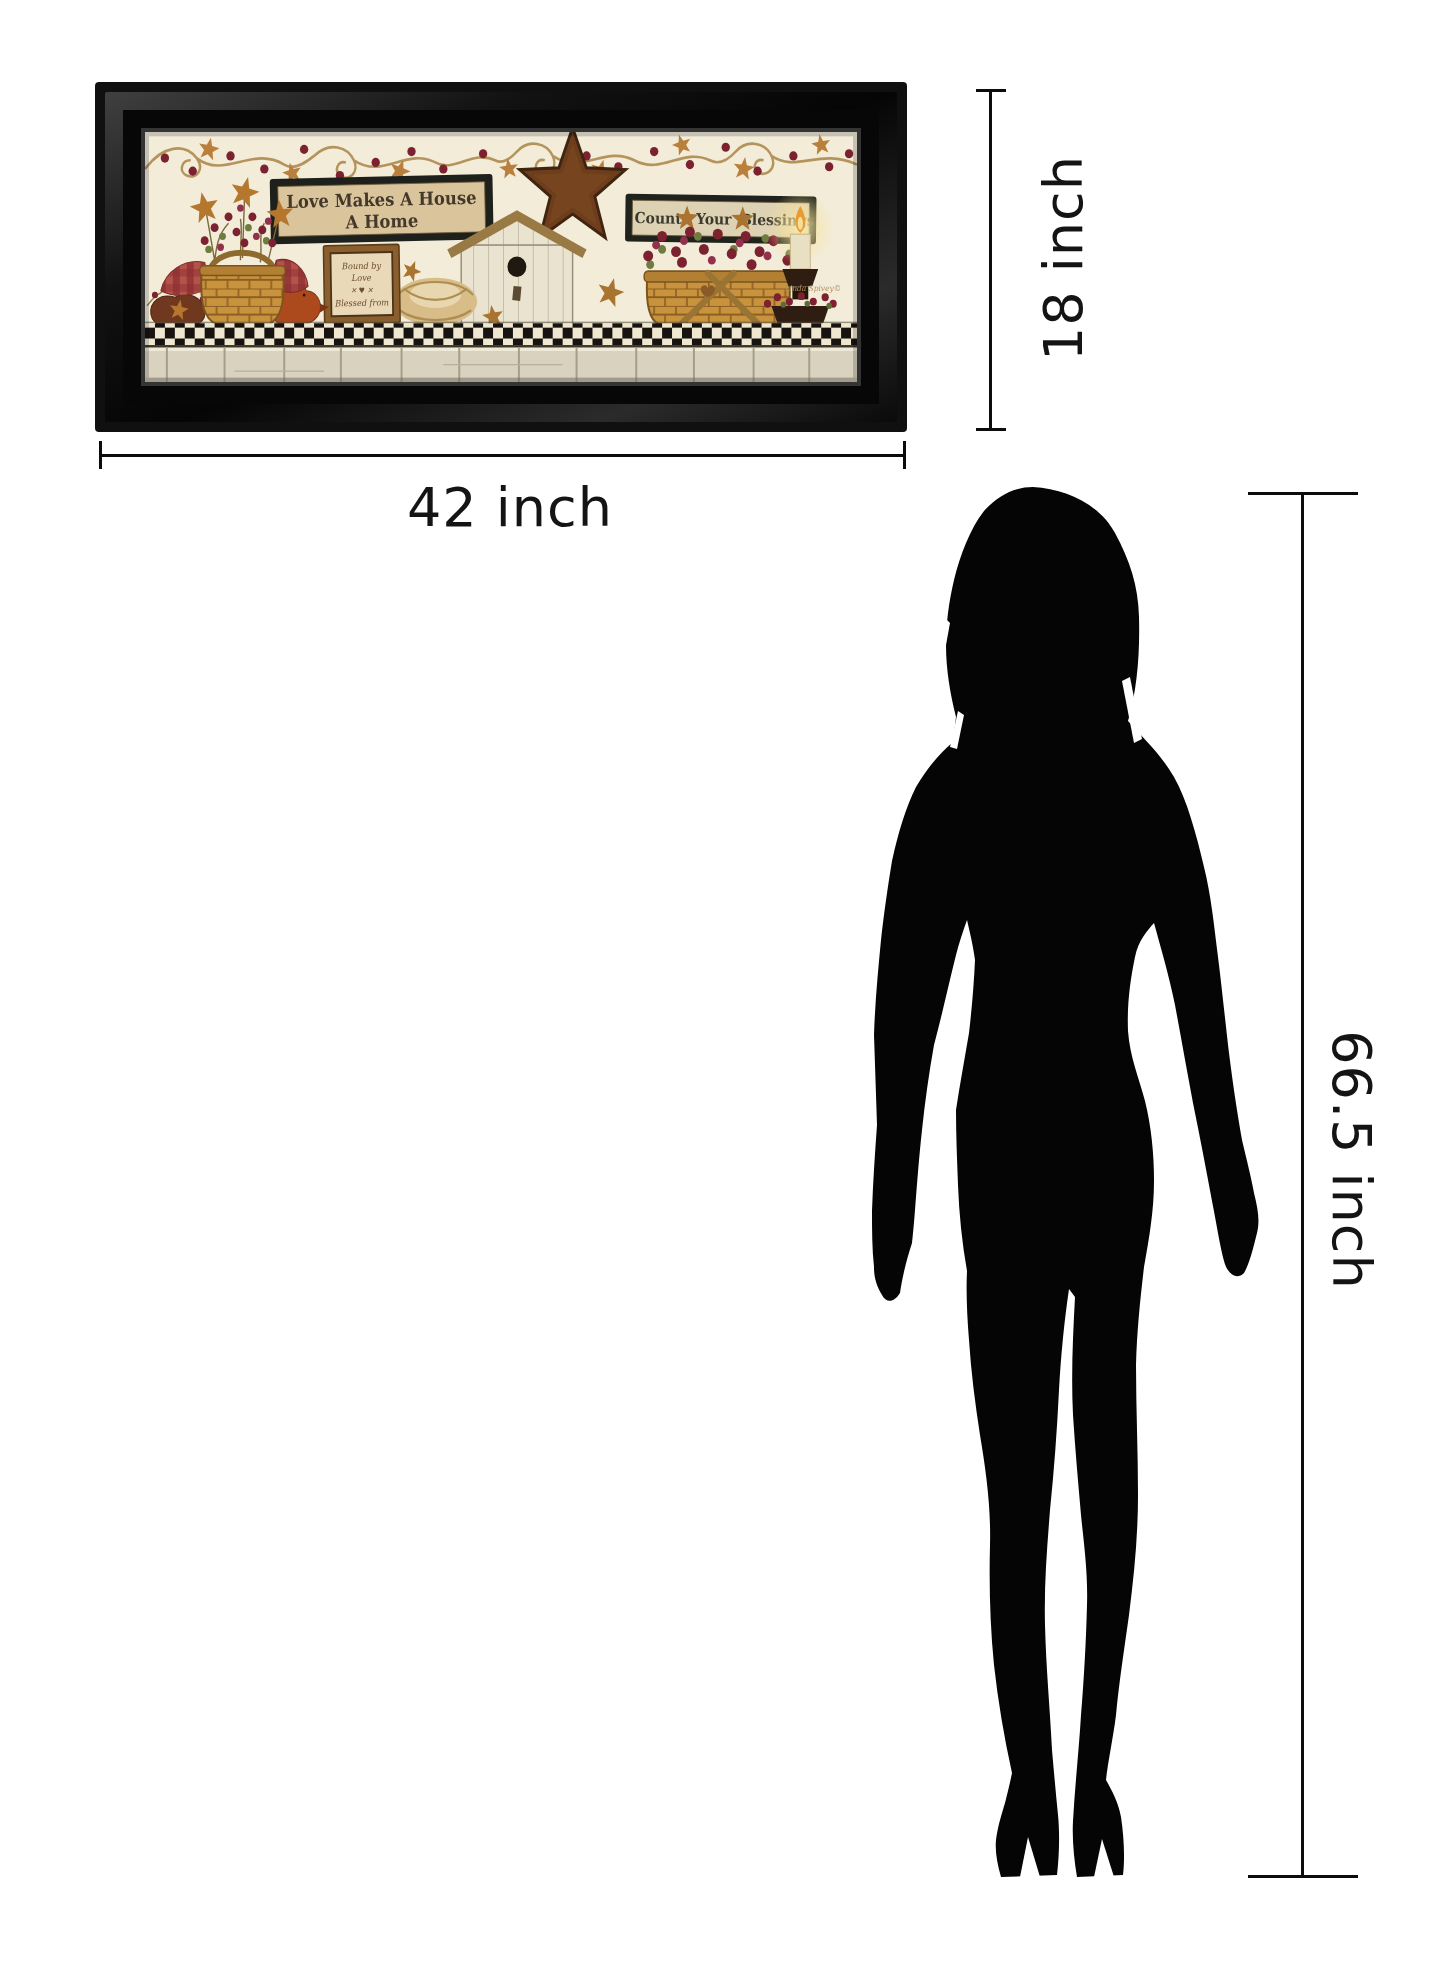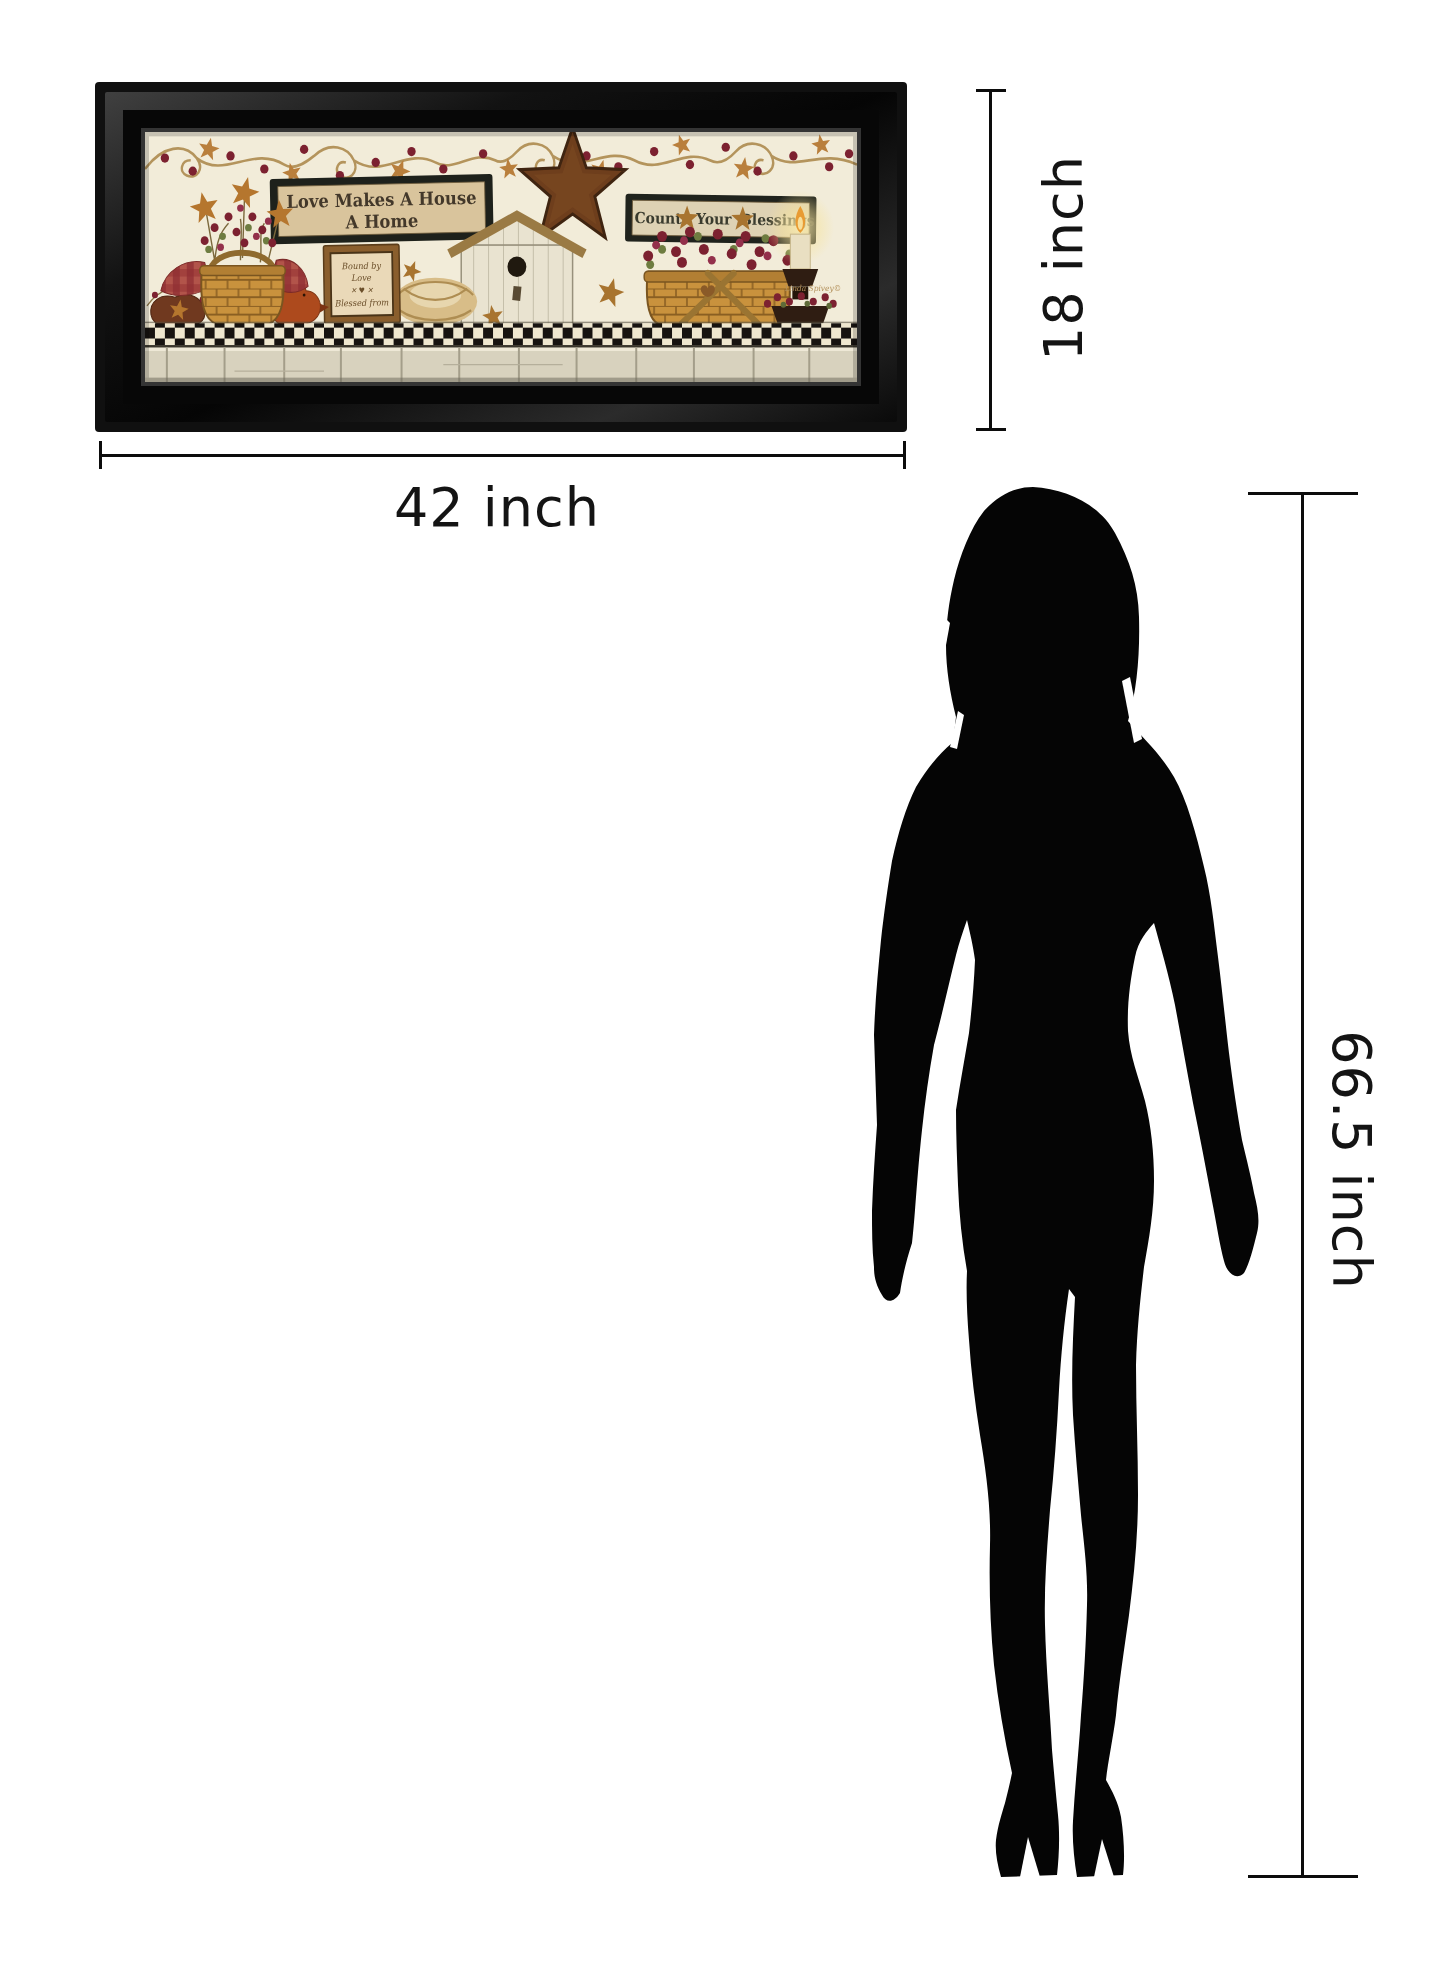--- a/index.html
+++ b/index.html
@@ -289,21 +289,21 @@
         </g>
 
         <rect x="0" y="0" width="716" height="230" fill="none" stroke="rgba(0,0,0,0.18)" stroke-width="8"></rect>
       </svg>
     </div>
   </div>
 
   <div class="dim" style="left:100px;top:454px;width:806px;height:3px;"></div>
   <div class="dim" style="left:99px;top:441px;width:3px;height:28px;"></div>
   <div class="dim" style="left:903px;top:441px;width:3px;height:28px;"></div>
-  <div class="dim-label" style="left:397px;top:472px;width:200px;height:70px;">42 inch</div>
+  <div class="dim-label" style="left:410px;top:472px;width:200px;height:70px;">42 inch</div>
 
   <div class="dim" style="left:989px;top:90px;width:3px;height:340px;"></div>
   <div class="dim" style="left:976px;top:89px;width:30px;height:3px;"></div>
   <div class="dim" style="left:976px;top:428px;width:30px;height:3px;"></div>
   <div class="dim-label" style="left:963px;top:158px;width:200px;height:200px;transform:rotate(-90deg);">18 inch</div>
 
   <div class="dim" style="left:1301px;top:493px;width:3px;height:1385px;"></div>
   <div class="dim" style="left:1248px;top:492px;width:110px;height:3px;"></div>
   <div class="dim" style="left:1248px;top:1875px;width:110px;height:3px;"></div>
   <div class="dim-label" style="left:1222px;top:1030px;width:260px;height:260px;transform:rotate(90deg);">66.5 inch</div>

